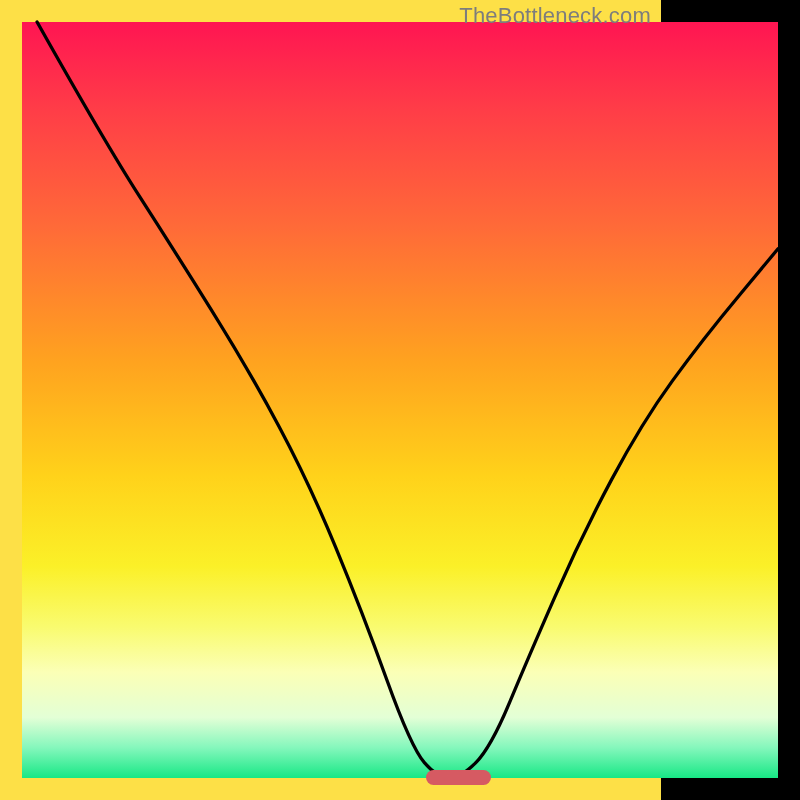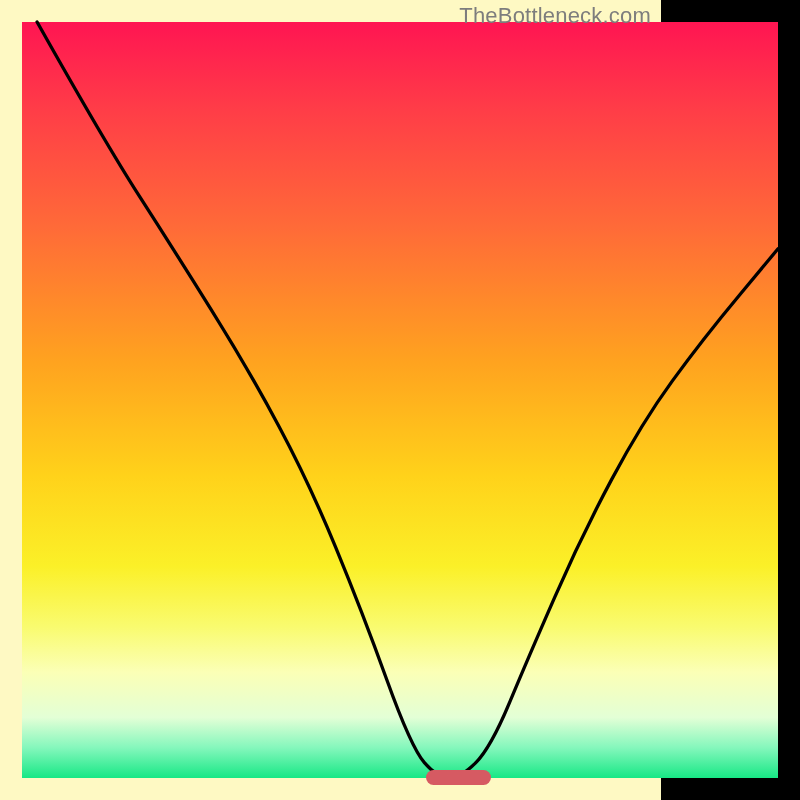--- a/index.html
+++ b/index.html
@@ -8,21 +8,21 @@
     width: 800px;
     height: 800px;
     overflow: hidden;
     background: #000;
     font-family: Arial, Helvetica, sans-serif;
   }
   .chart-wrap {
     position: relative;
     width: 661px;
     height: 800px;
-    background: #fef9c3;
+    background: #fde047;
   }
   .plot-area {
     position: absolute;
     left: 22px;
     top: 22px;
     width: 756px;
     height: 756px;
     background: linear-gradient(
       to bottom,
       #ff1552 0%,

